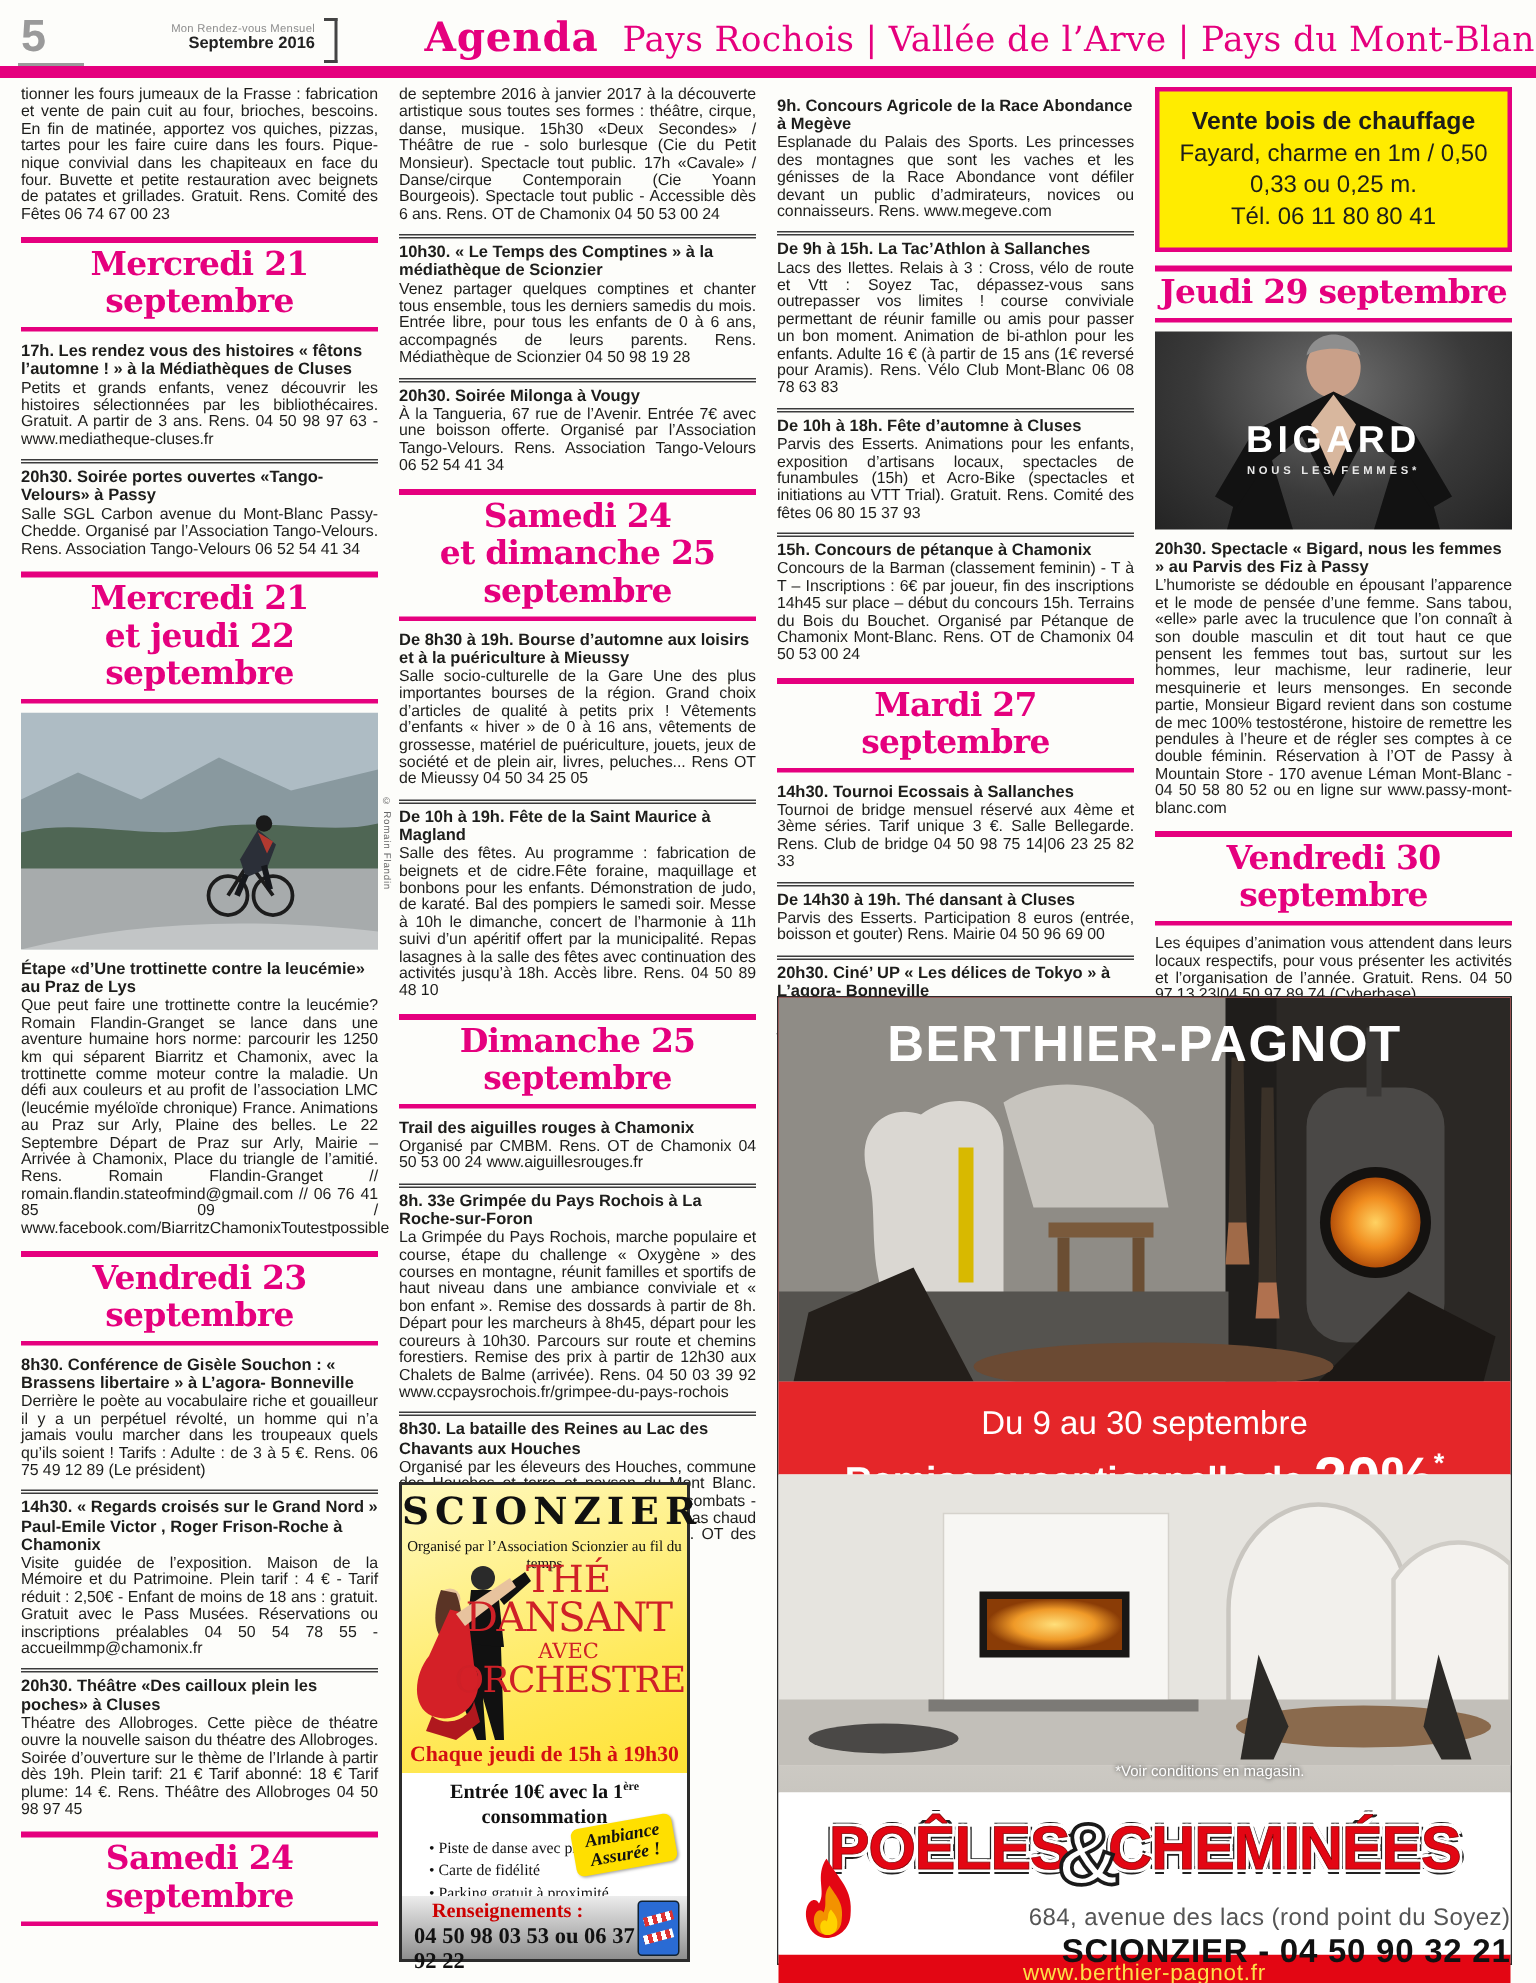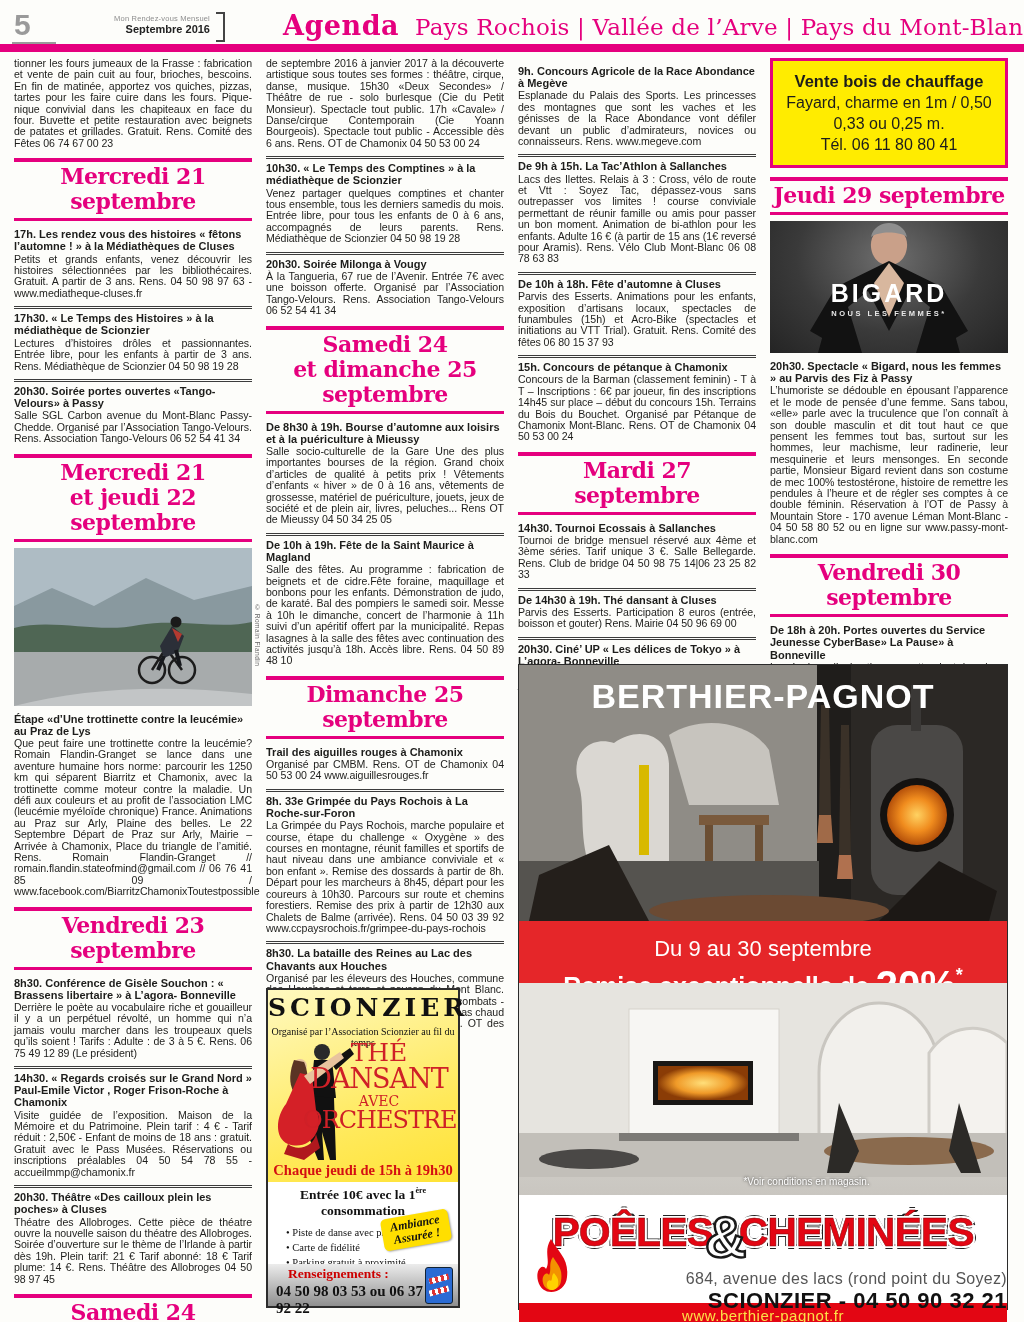--- a/index.html
+++ b/index.html
@@ -139,24 +139,20 @@
 <div class="col" id="col1">
     <div class="body-para">tionner les fours jumeaux de la Frasse : fabrication et vente de pain cuit au four, brioches, bescoins. En fin de matinée, apportez vos quiches, pizzas, tartes pour les faire cuire dans les fours. Pique-nique convivial dans les chapiteaux en face du four. Buvette et petite restauration avec beignets de patates et grillades. Gratuit. Rens. Comité des Fêtes 06 74 67 00 23</div>
     <div class="date-head">
       <span class="date-line">Mercredi 21 septembre</span>
     </div>
     <div class="evt">
       <div class="evt-title">17h. Les rendez vous des histoires « fêtons l’automne ! » à la Médiathèques de Cluses</div>
       <div class="evt-body">Petits et grands enfants, venez découvrir les histoires sélectionnées par les bibliothécaires. Gratuit. A partir de 3 ans. Rens. 04 50 98 97 63 - www.mediatheque-cluses.fr</div>
     </div>
     <div class="evt sep">
-      <div class="evt-title">17h30. « Le Temps des Histoires » à la médiathèque de Scionzier</div>
-      <div class="evt-body">Lectures d’histoires drôles et passionnantes. Entrée libre, pour les enfants à partir de 3 ans. Rens. Médiathèque de Scionzier 04 50 98 19 28</div>
-    </div>
-    <div class="evt sep">
       <div class="evt-title">20h30. Soirée portes ouvertes «Tango-Velours» à Passy</div>
       <div class="evt-body">Salle SGL Carbon avenue du Mont-Blanc Passy-Chedde. Organisé par l’Association Tango-Velours. Rens. Association Tango-Velours 06 52 54 41 34</div>
     </div>
     <div class="date-head">
       <span class="date-line">Mercredi 21</span>
       <span class="date-line">et jeudi 22 septembre</span>
     </div>
   <div class="photo photo-cyclist">
     <svg width="238" height="158" viewBox="0 0 238 158">
       <rect width="238" height="158" fill="#aebcc4"></rect>
@@ -292,21 +288,20 @@
     <div class="bigard-sub">NOUS LES FEMMES*</div>
   </div>
 <div class="evt">
       <div class="evt-title">20h30. Spectacle « Bigard, nous les femmes » au Parvis des Fiz à Passy</div>
       <div class="evt-body">L’humoriste se dédouble en épousant l’apparence et le mode de pensée d’une femme. Sans tabou, «elle» parle avec la truculence que l’on connaît à son double masculin et dit tout haut ce que pensent les femmes tout bas, surtout sur les hommes, leur machisme, leur radinerie, leur mesquinerie et leurs mensonges. En seconde partie, Monsieur Bigard revient dans son costume de mec 100% testostérone, histoire de remettre les pendules à l’heure et de régler ses comptes à ce double féminin. Réservation à l’OT de Passy à Mountain Store - 170 avenue Léman Mont-Blanc - 04 50 58 80 52 ou en ligne sur www.passy-mont-blanc.com</div>
     </div>
     <div class="date-head">
       <span class="date-line">Vendredi 30 septembre</span>
     </div>
     <div class="evt">
-      <div class="evt-title">De 18h à 20h. Portes ouvertes du Service Jeunesse CyberBase» La Pause» à Bonneville</div>
       <div class="evt-body">Les équipes d’animation vous attendent dans leurs locaux respectifs, pour vous présenter les activités et l’organisation de l’année. Gratuit. Rens. 04 50 97 13 23|04 50 97 89 74 (Cyberbase)</div>
     </div>
   </div>
 
 <div class="ad-scz">
   <div class="scz-name">SCIONZIER</div>
   <div class="scz-org">Organisé par l’Association Scionzier au fil du temps</div>
   <svg class="scz-dancers" width="92" height="124" viewBox="0 0 92 124">
     <circle cx="52" cy="12" r="8" fill="#2a2a2a"></circle>
     <path d="M44,20 L62,20 L66,58 L40,58 Z" fill="#111"></path>

